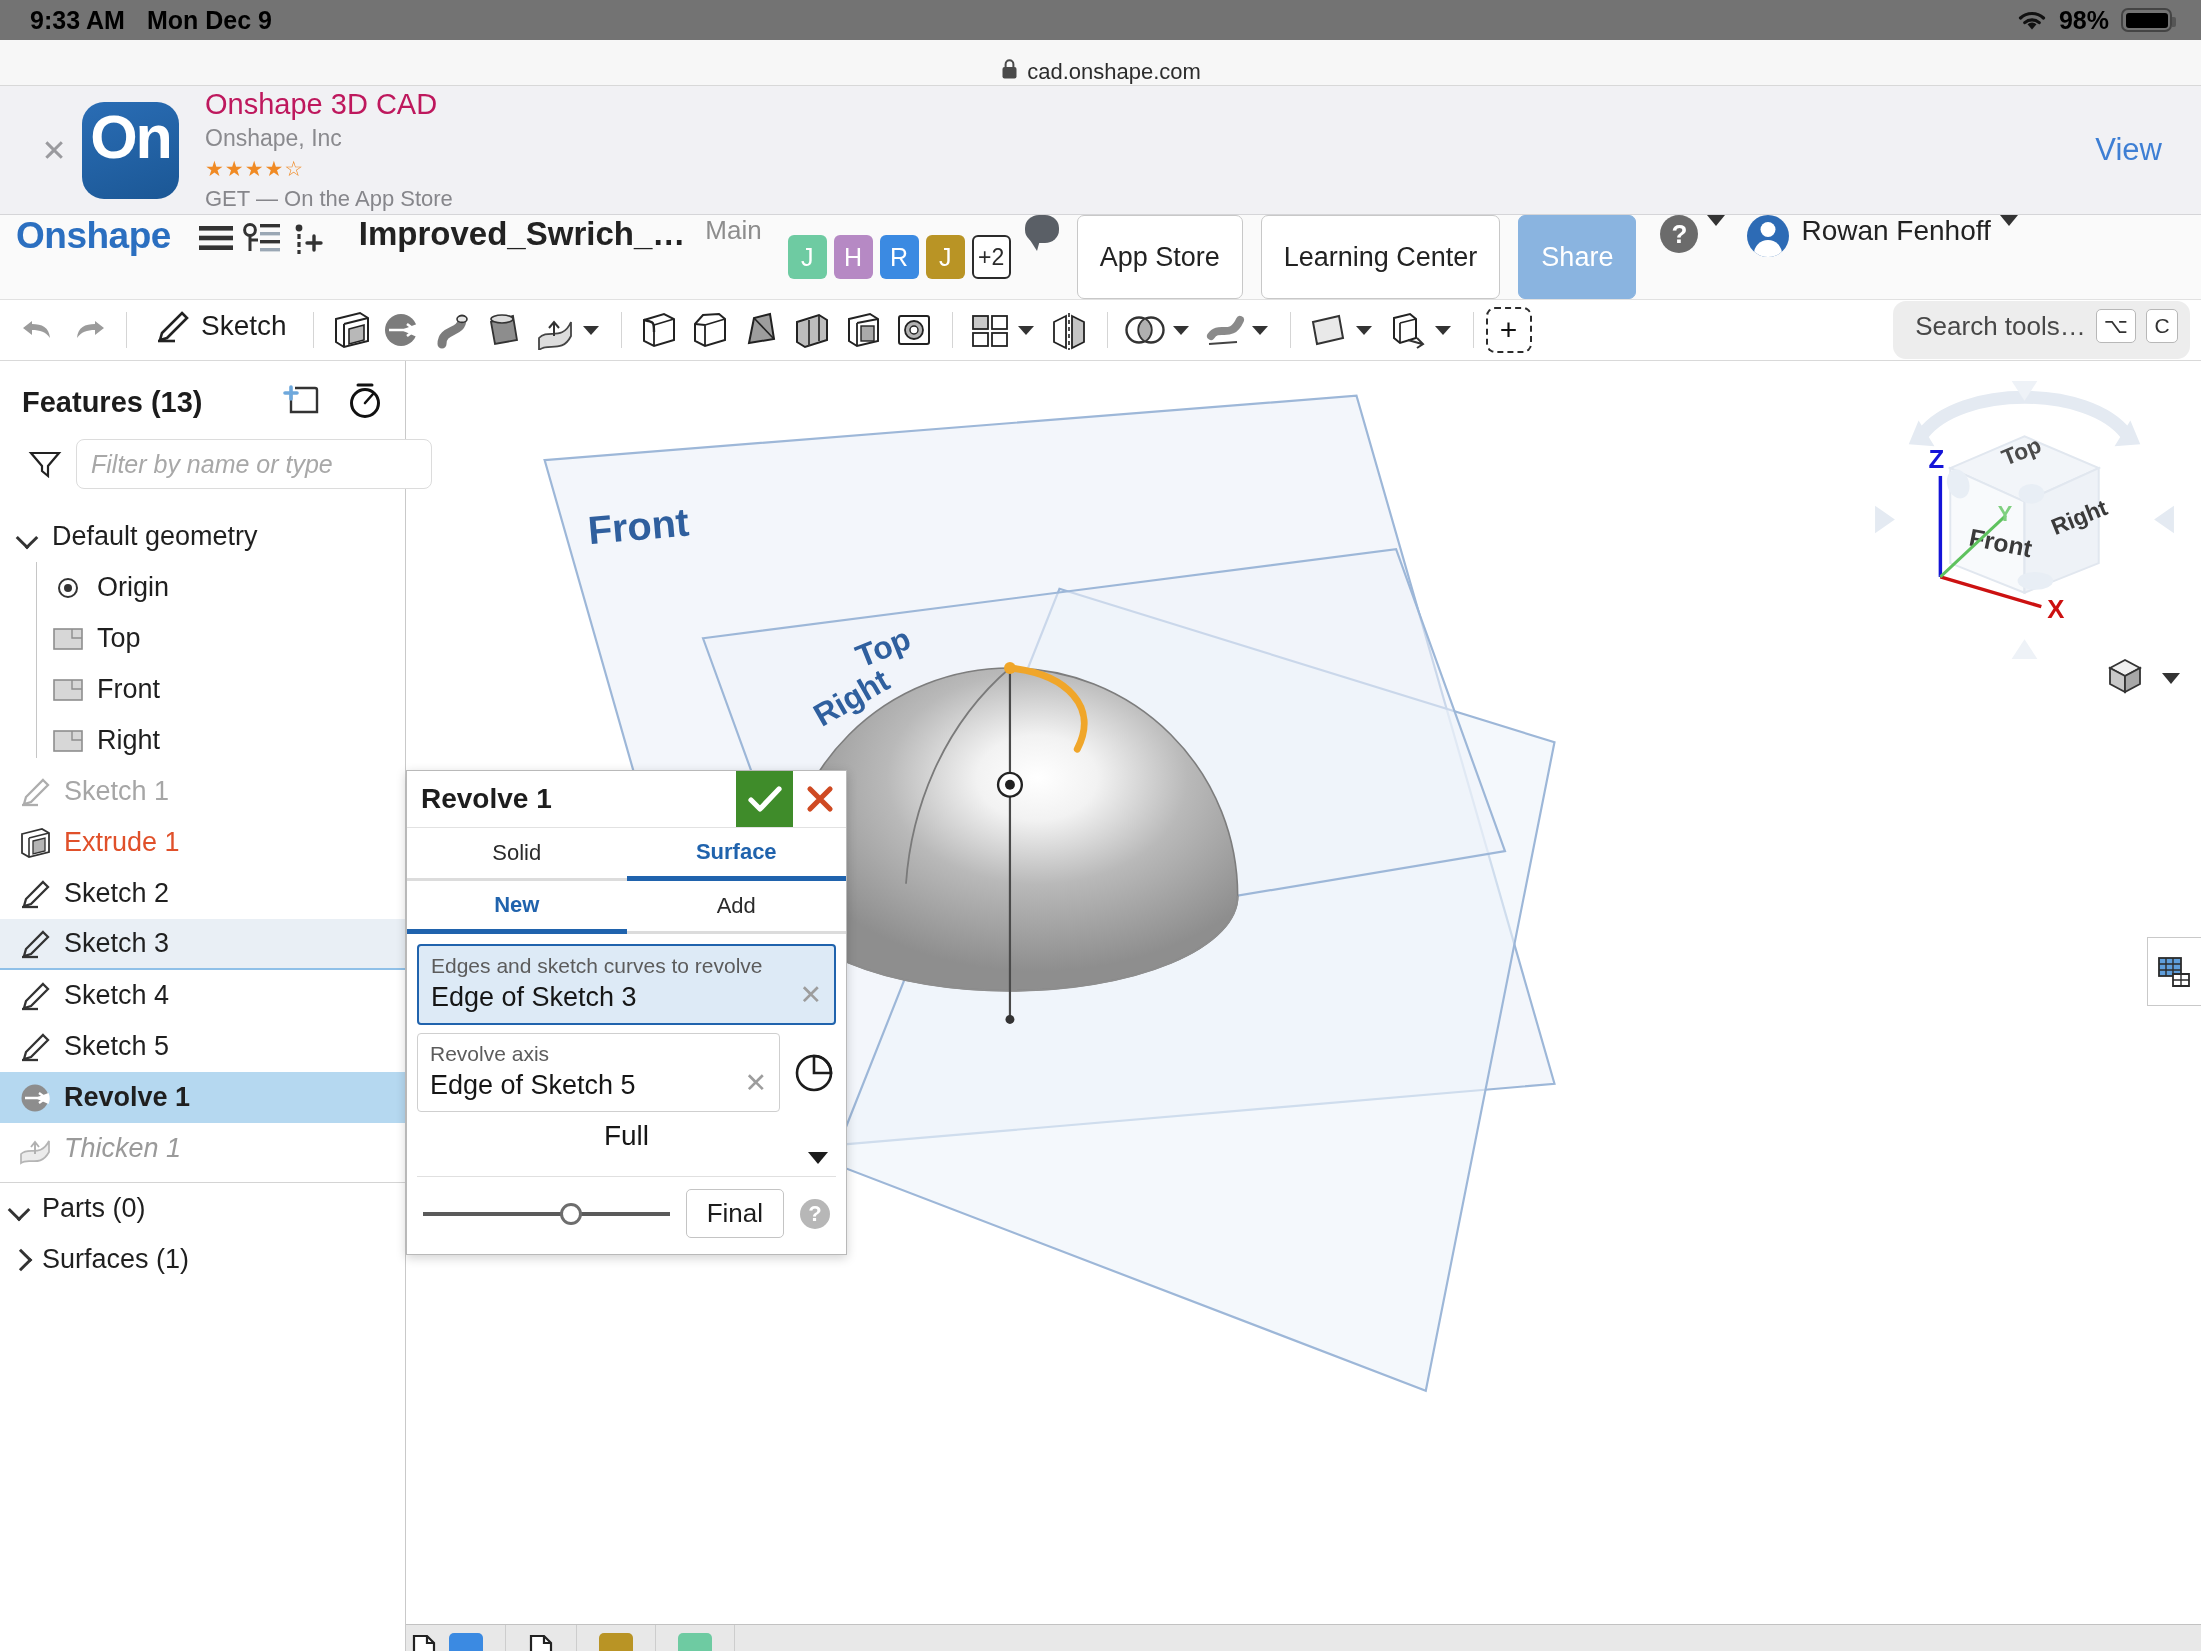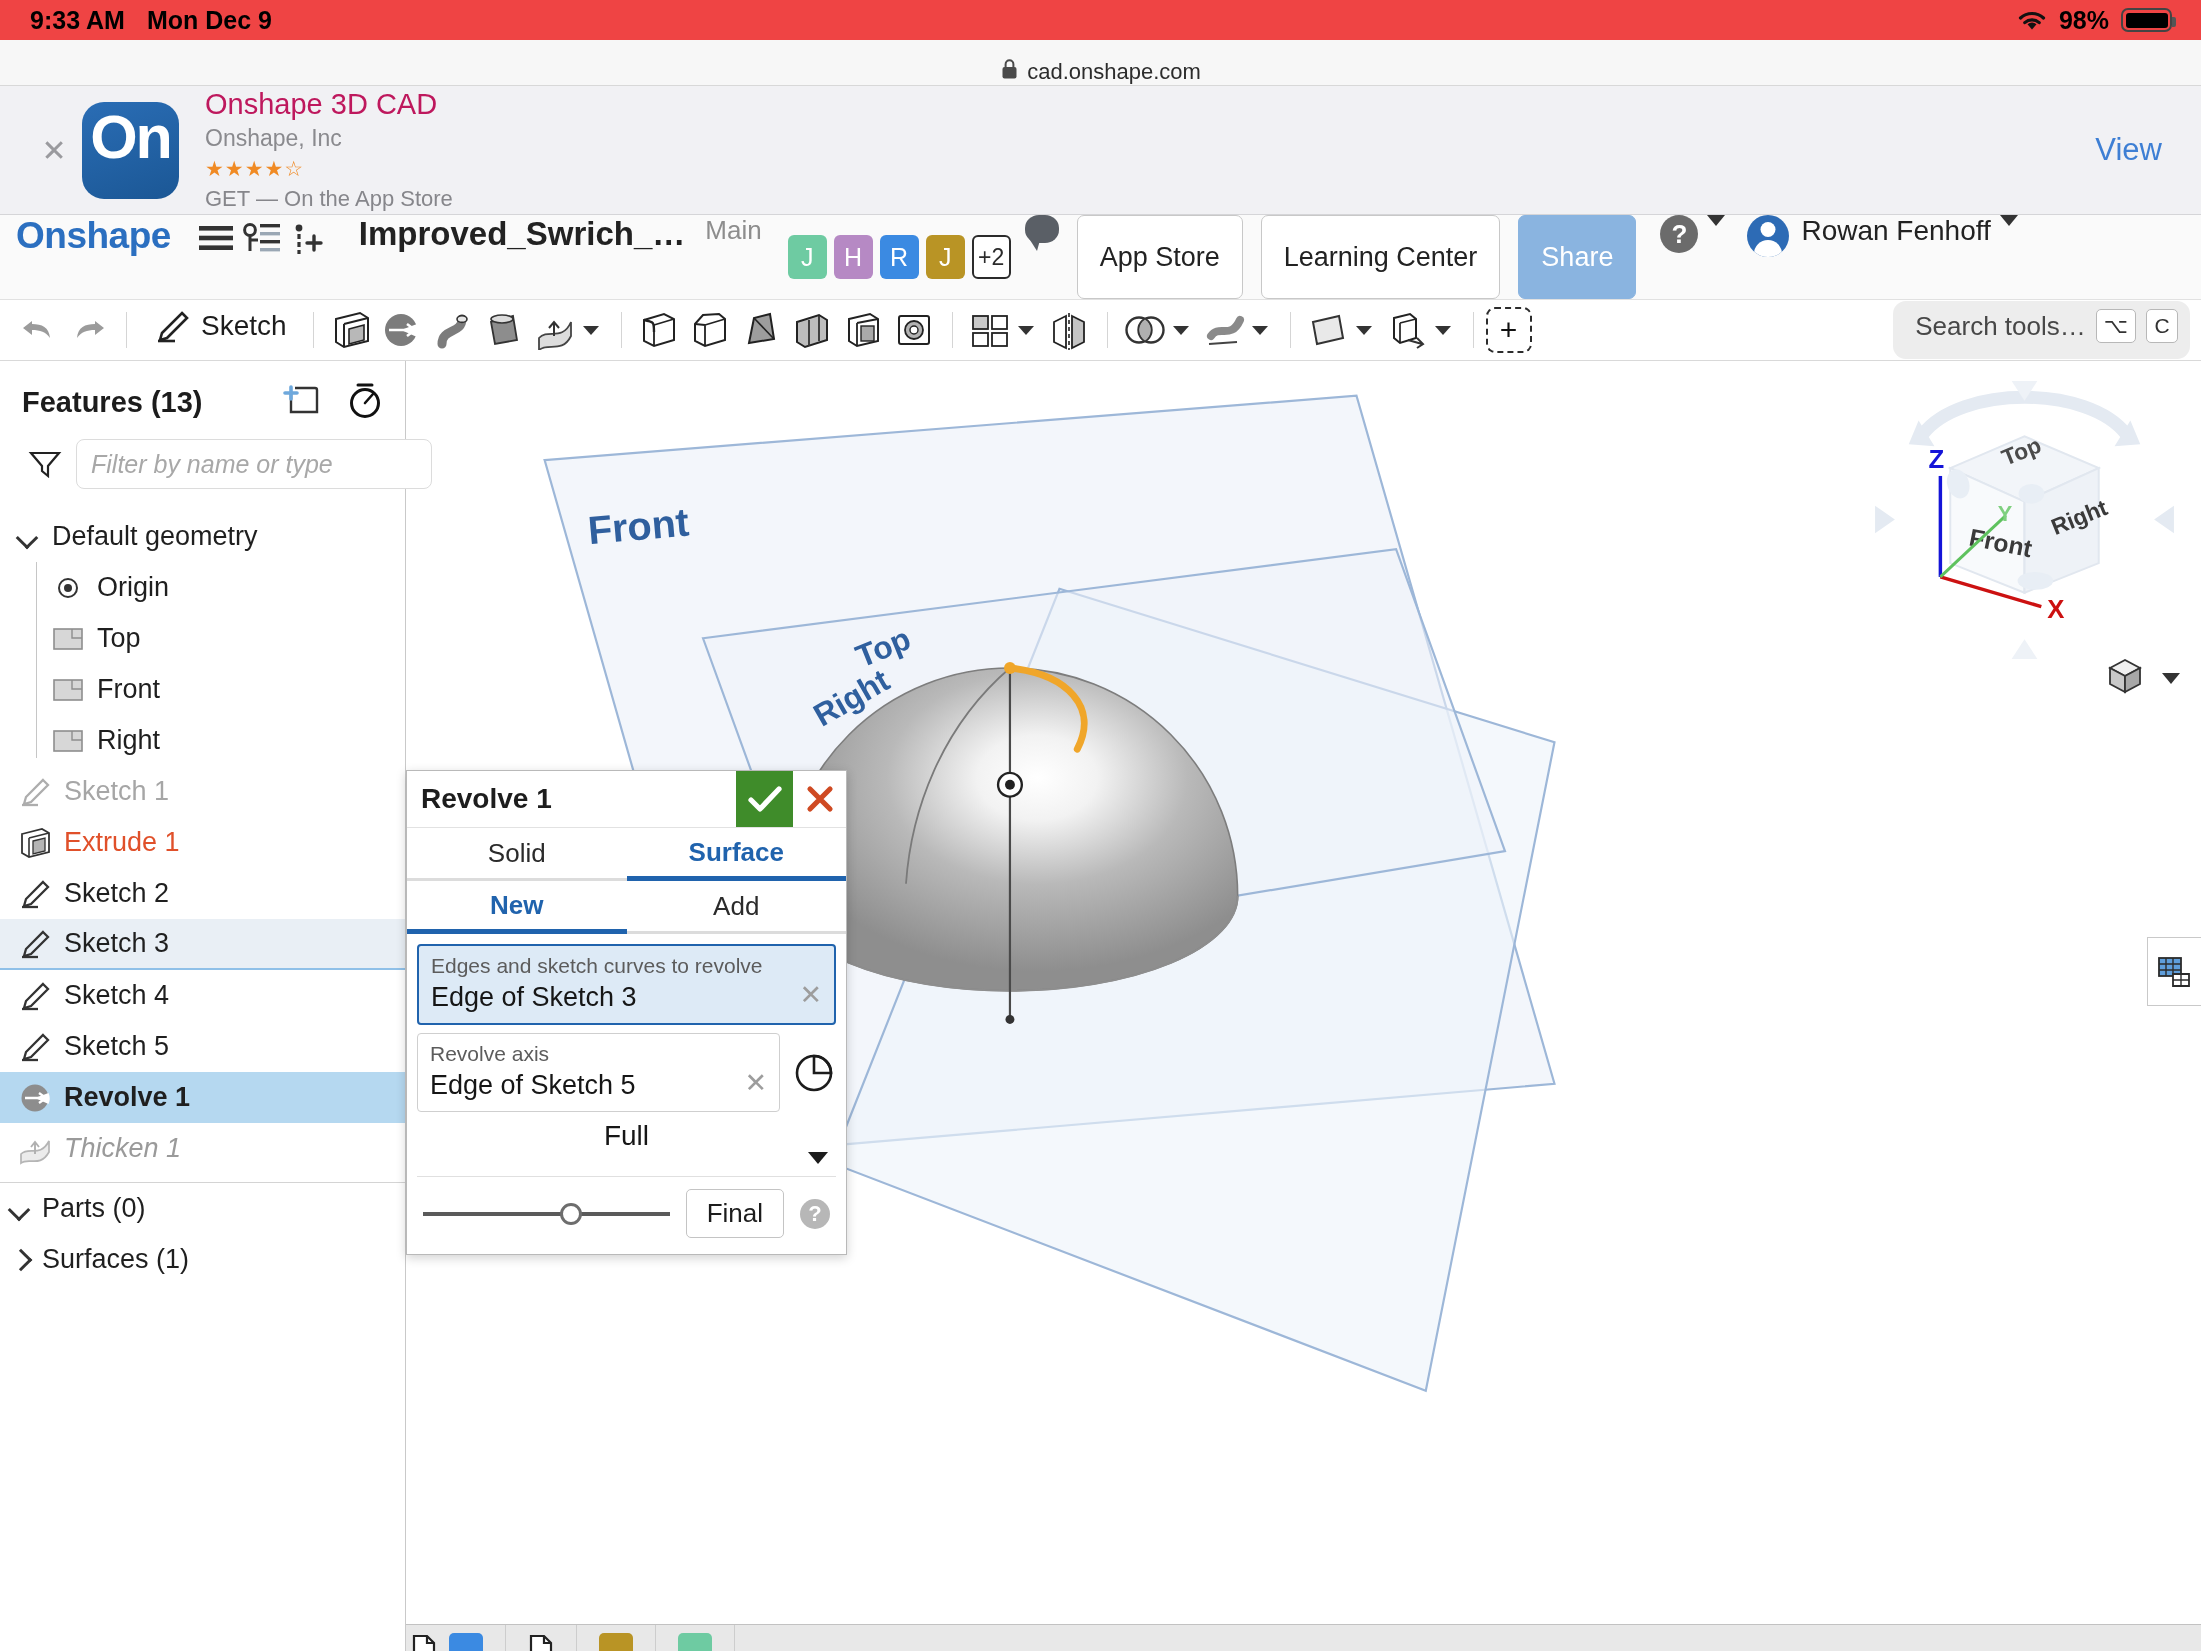--- a/index.html
+++ b/index.html
@@ -6,21 +6,21 @@
   html,body { width:2202px; height:1651px; overflow:hidden; }
   body {
     font-family: "Liberation Sans", sans-serif;
     background:#ffffff;
     -webkit-font-smoothing:antialiased;
   }
 
   
   #status-bar {
     height:40px; width:100%;
-    background:#ef4444;
+    background:#737373;
     display:flex; align-items:center;
     padding:12px 30px;
     font-size:25px; font-weight:600; color:#000;
     position:relative;
   }
   #status-bar .left { display:flex; align-items:center; gap:22px; }
   #status-bar .right {
     margin-left:auto; display:flex; align-items:center; gap:12px;
     font-size:25px; font-weight:600;
   }
@@ -202,21 +202,21 @@
     background:#fff; border:1px solid #b9b9b9; box-shadow:0 3px 10px rgba(0,0,0,.18);
     z-index:40;
   }
   .dlg-head { display:flex;align-items:stretch;height:57px;border-bottom:1px solid #e2e2e2; }
   .dlg-head .t { flex:1;display:flex;align-items:center;padding-left:14px;font-size:28px;font-weight:700;color:#1d1d1d; }
   .dlg-ok { width:57px;background:#3f8c2a;display:flex;align-items:center;justify-content:center;cursor:pointer; }
   .dlg-cancel { width:53px;background:#fff;display:flex;align-items:center;justify-content:center;cursor:pointer; }
   .dlg-tabs { display:flex;height:53px; }
   .dlg-tab {
     flex:1;display:flex;align-items:center;justify-content:center;
-    font-size:26px;color:#2b2b2b;border-bottom:3px solid #dcdcdc;cursor:pointer;
+    font-size:22px;color:#2b2b2b;border-bottom:3px solid #dcdcdc;cursor:pointer;
   }
   .dlg-tab.active { color:#2063ad;font-weight:700;border-bottom:5px solid #2063ad; }
   .dlg-body { padding:10px 10px 0 10px; }
   .field {
     border:1px solid #cfcfcf;border-radius:4px;background:#fff;
     padding:8px 12px 10px 12px;margin-bottom:8px;position:relative;
   }
   .field.focused { border:2px solid #2063ad;background:#ddeaf6; }
   .field .lab { font-size:21px;color:#5c5c5c;margin-bottom:4px; }
   .field .val { font-size:27px;color:#161616; }

